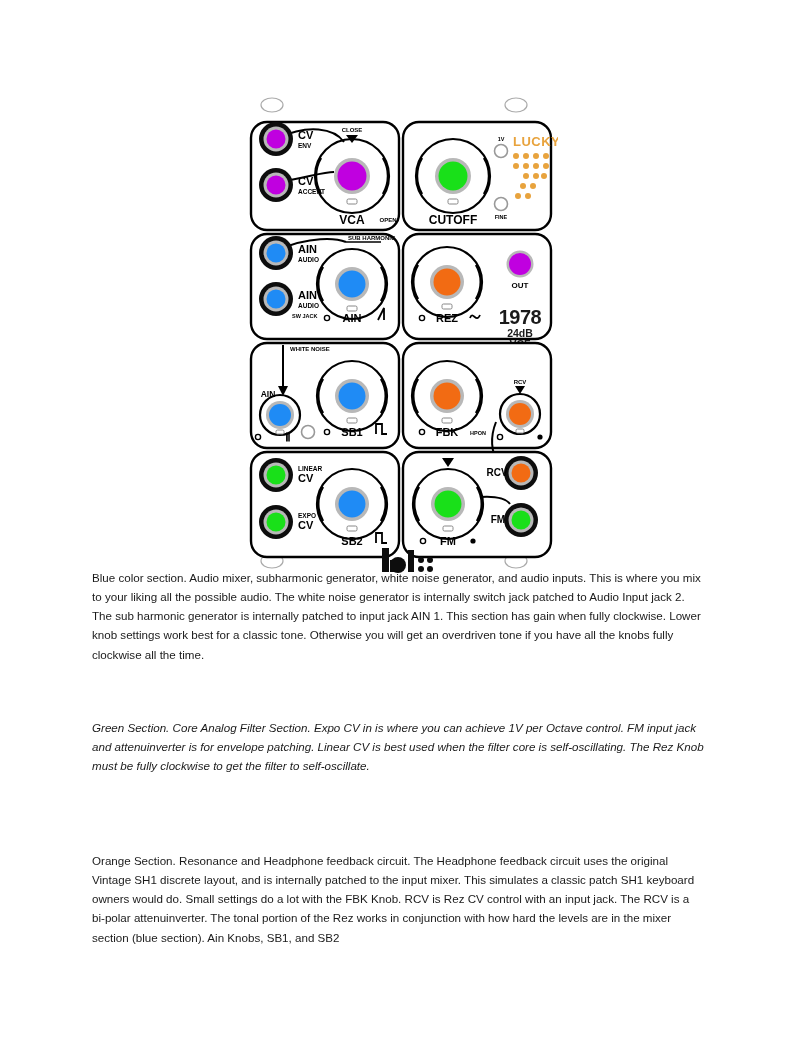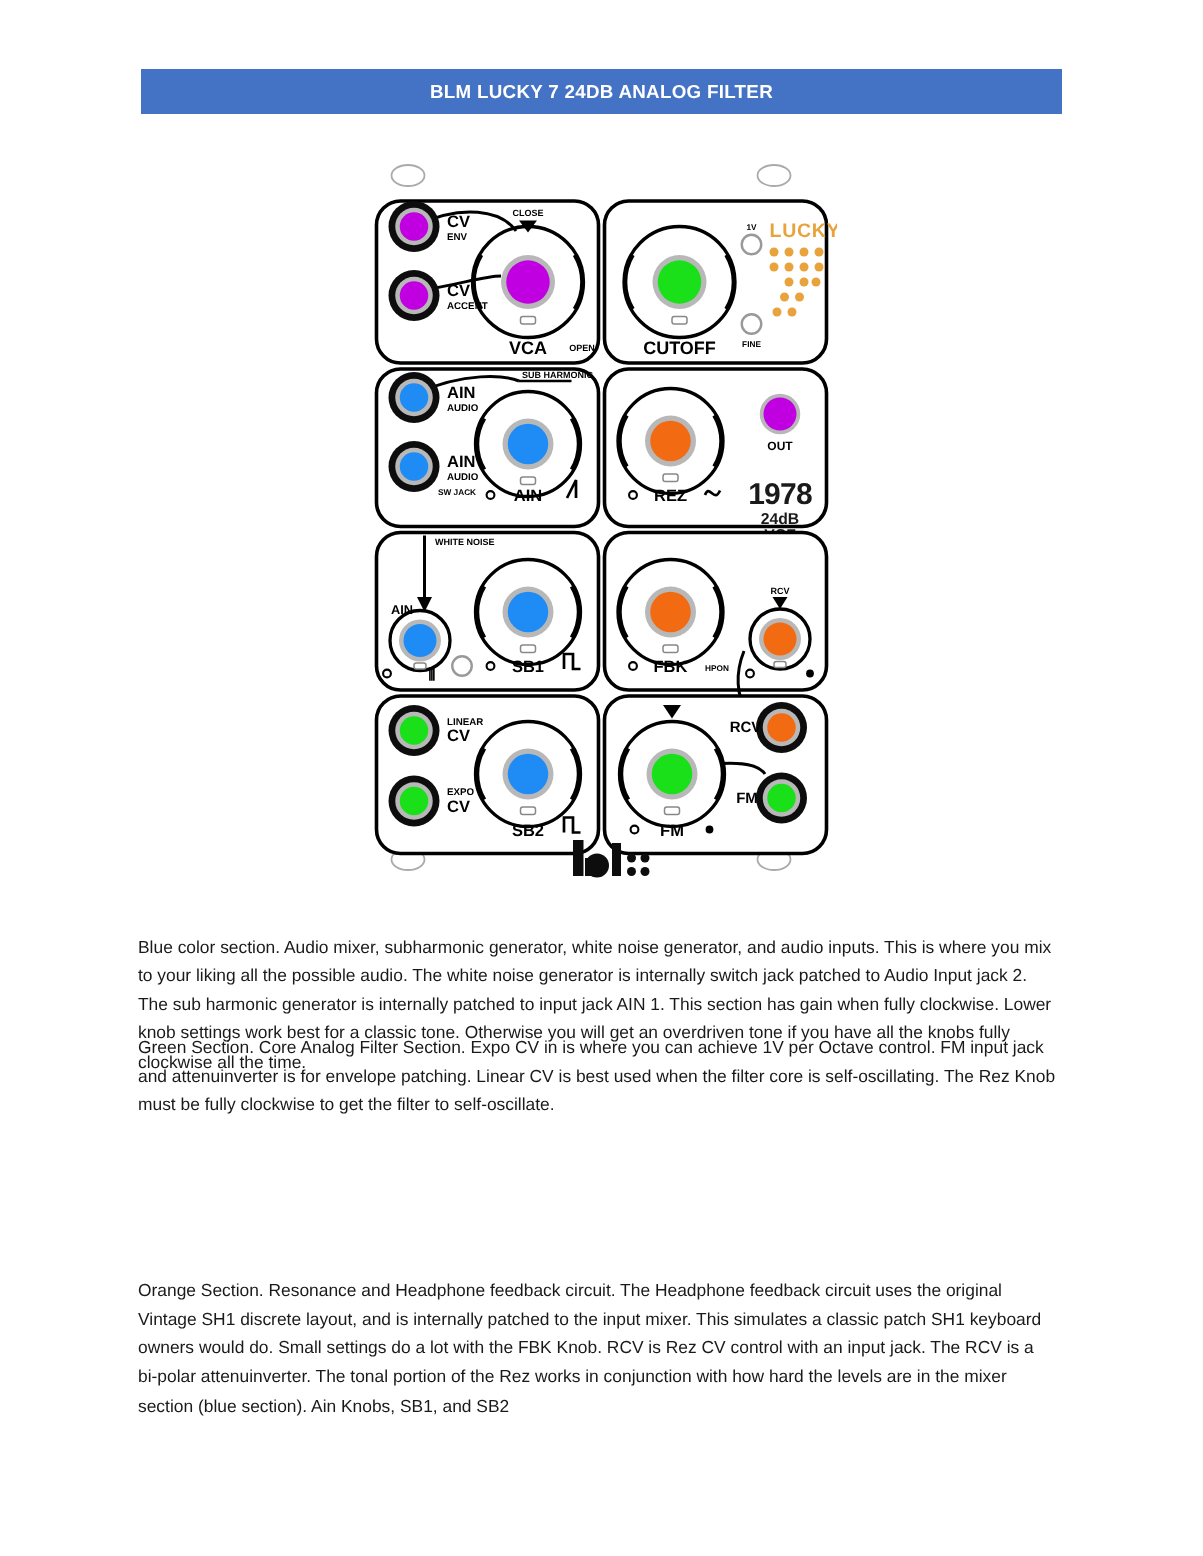--- a/index.html
+++ b/index.html
@@ -25,46 +25,43 @@
     color:#ffffff;
     font-size:12.5px;
     font-weight:bold;
     letter-spacing:.2px;
     font-family:"Liberation Sans", sans-serif;
     white-space:nowrap;
   }
 
   
   .module{
-    position:absolute;left:248px;top:104px;width:310px;height:482px;
+    position:absolute;left:248px;top:92px;width:310px;height:482px;
   }
   .module svg{display:block;}
 
   
   .body-text{
     position:absolute;
     left:92px;width:612px;
     color:#1a1a1a;
     font-size:11.6px;
     line-height:19.3px;
     font-family:"Liberation Sans", sans-serif;
     text-align:left;
   }
-  .p1{top:610px;}
-  .p2{top:677px;}
+  .p1{top:556px;}
+  .p2{top:706px;font-style:italic;}
   .p3{top:839px;}
 </style>
 </head>
 <body>
 
 <div class="page">
 
-  <div class="title-bar">
-    <span class="title-text">BLM LUCKY 7 24DB ANALOG FILTER</span>
-  </div>
 
   <div class="module">
     <svg width="310" height="482" viewBox="0 0 310 482" xmlns="http://www.w3.org/2000/svg">
       <defs>
 
         <g id="jack">
           <circle r="15.5" fill="#111"></circle>
           <circle r="11.5" fill="#b0b0b0"></circle>
           <circle r="9" fill="#c000e0"></circle>
         </g>

